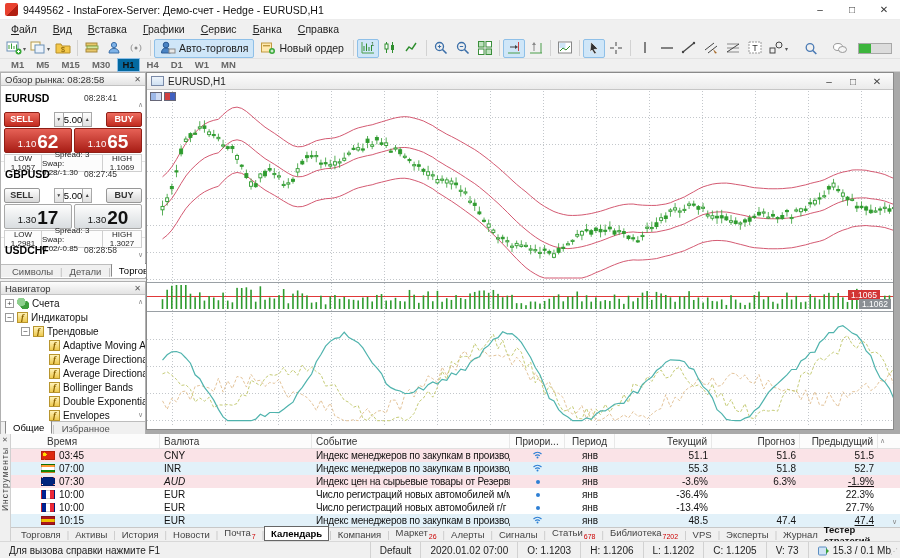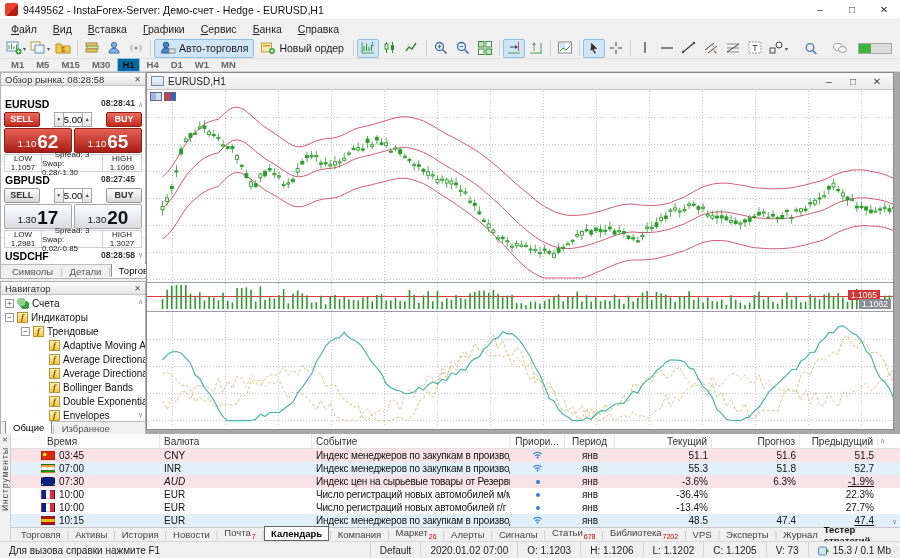--- a/index.html
+++ b/index.html
@@ -33,22 +33,22 @@
   .main{position:absolute;top:72px;left:0;right:0;height:362px;background:#a9a9a9}
   .leftcol{position:absolute;left:0;top:0;width:146px;height:100%;background:#f0f0f0}
   .panel{position:absolute;left:0;width:146px;background:#fff;border:1px solid #b0b0b0}
   .phead{height:13px;background:linear-gradient(#fdfdfd,#e3e3e3);border-bottom:1px solid #c2c2c2;display:flex;align-items:center;font-size:9.5px;color:#333;padding:0 4px}
   .pclose{margin-left:auto;font-size:8px;color:#555}
   #mw{top:0;height:207px}
   #nav{top:209px;height:153px}
   .mwbody{height:178px;overflow:hidden;background:#fff;position:relative}
   .mwblock{height:76px;border-bottom:1px solid #e4e4e4;padding:0 0 1px}
   .mwblock.clip{height:26px;overflow:hidden;border-bottom:none}
-  .mwname{height:13px;display:flex;font-weight:bold;font-size:10.5px;padding:12px 4px}
-  .mwtime{margin-left:auto;font-weight:bold;font-size:8.5px;color:#333;margin-right:6px}
+  .mwname{height:13px;display:flex;align-items:center;font-weight:bold;font-size:10.5px;padding:12px 4px}
+  .mwtime{margin-left:auto;font-weight:normal;font-size:8.5px;color:#333;margin-right:24px}
   .mwctrl{height:18px;display:flex;align-items:center;padding:0 3px;gap:14px}
   .mwbtn{width:36px;height:15px;font-size:9px;font-weight:bold;display:flex;align-items:center;justify-content:center;border-radius:2px}
   .btn-red{background:linear-gradient(#ee6c5f,#c02а1e);background:linear-gradient(#ee6c5f,#c02a1e);border:1px solid #8f1f16;color:#fff}
   .btn-gray{background:linear-gradient(#fefefe,#d8d8d8);border:1px solid #979797;color:#333}
   .spin{flex:1;display:flex;height:15px}
   .spin .sbtn{width:10px;background:linear-gradient(#fdfdfd,#e0e0e0);border:1px solid #a8a8a8;font-size:5px;display:flex;align-items:center;justify-content:center;color:#444}
   .spin .sval{flex:1;background:#fff;border-top:1px solid #a8a8a8;border-bottom:1px solid #a8a8a8;font-size:9.5px;display:flex;align-items:center;justify-content:center}
   .mwprices{display:flex;gap:2px;padding:0 3px;height:25px}
   .pp{flex:1;display:flex;align-items:flex-end;justify-content:center;border-radius:2px;padding-bottom:1px}
   .panel-red{background:linear-gradient(#e66156,#a81d15);color:#fff;border:1px solid #8f1f16}

